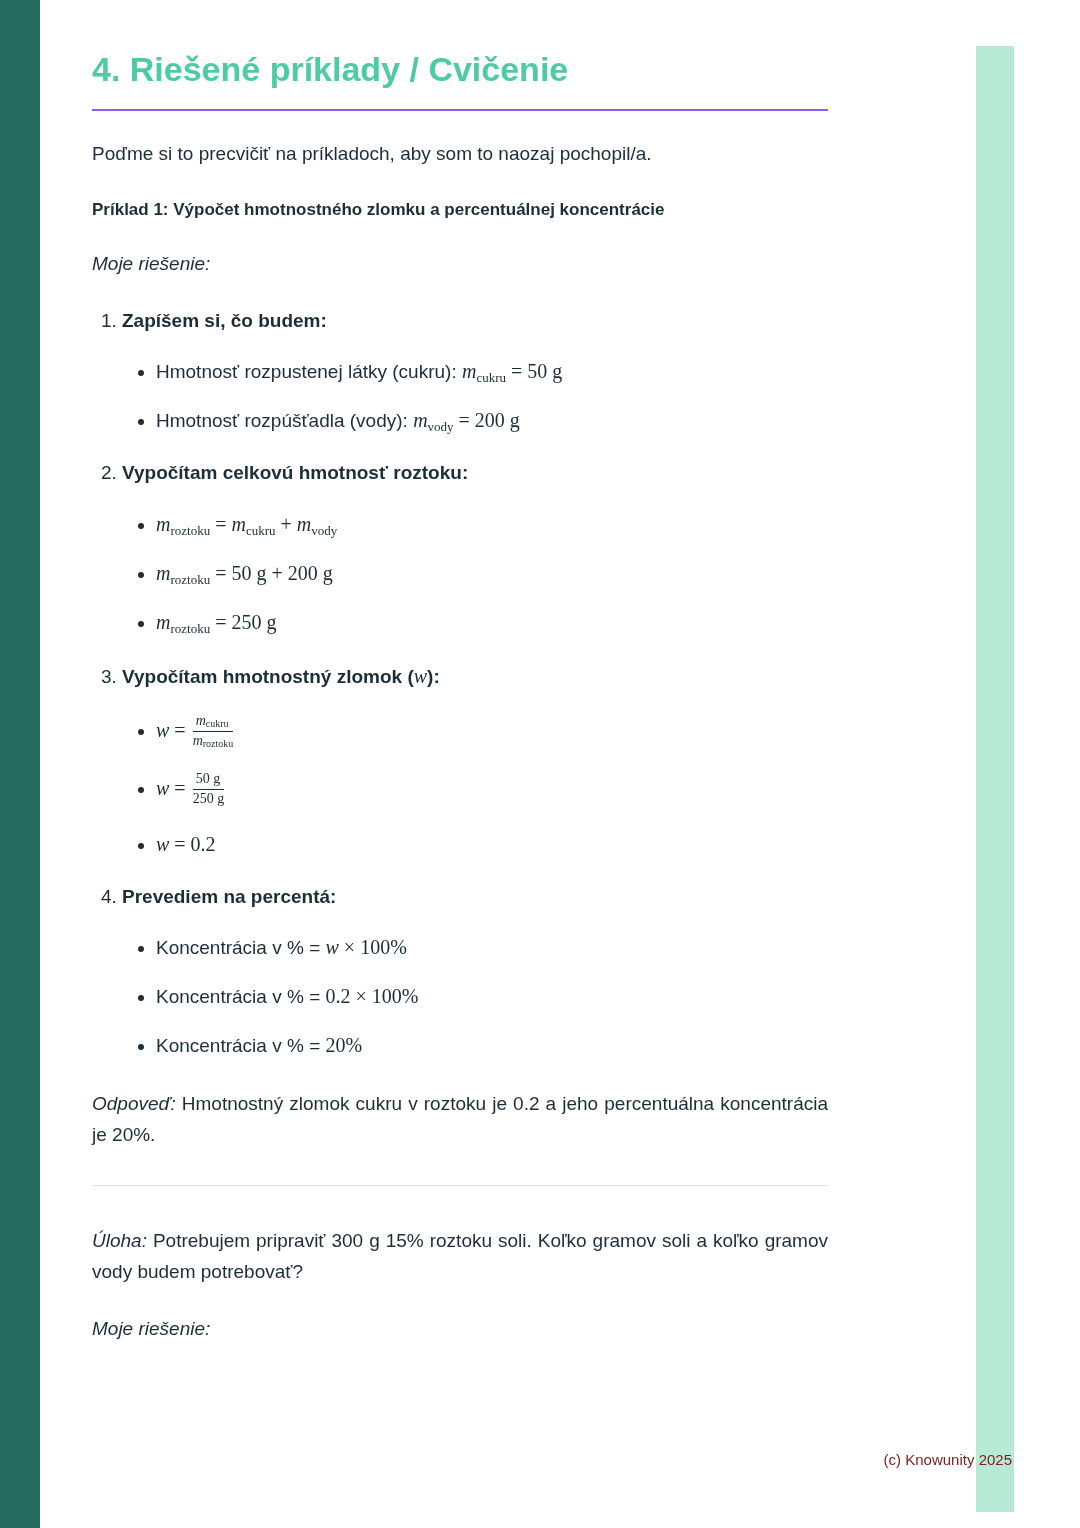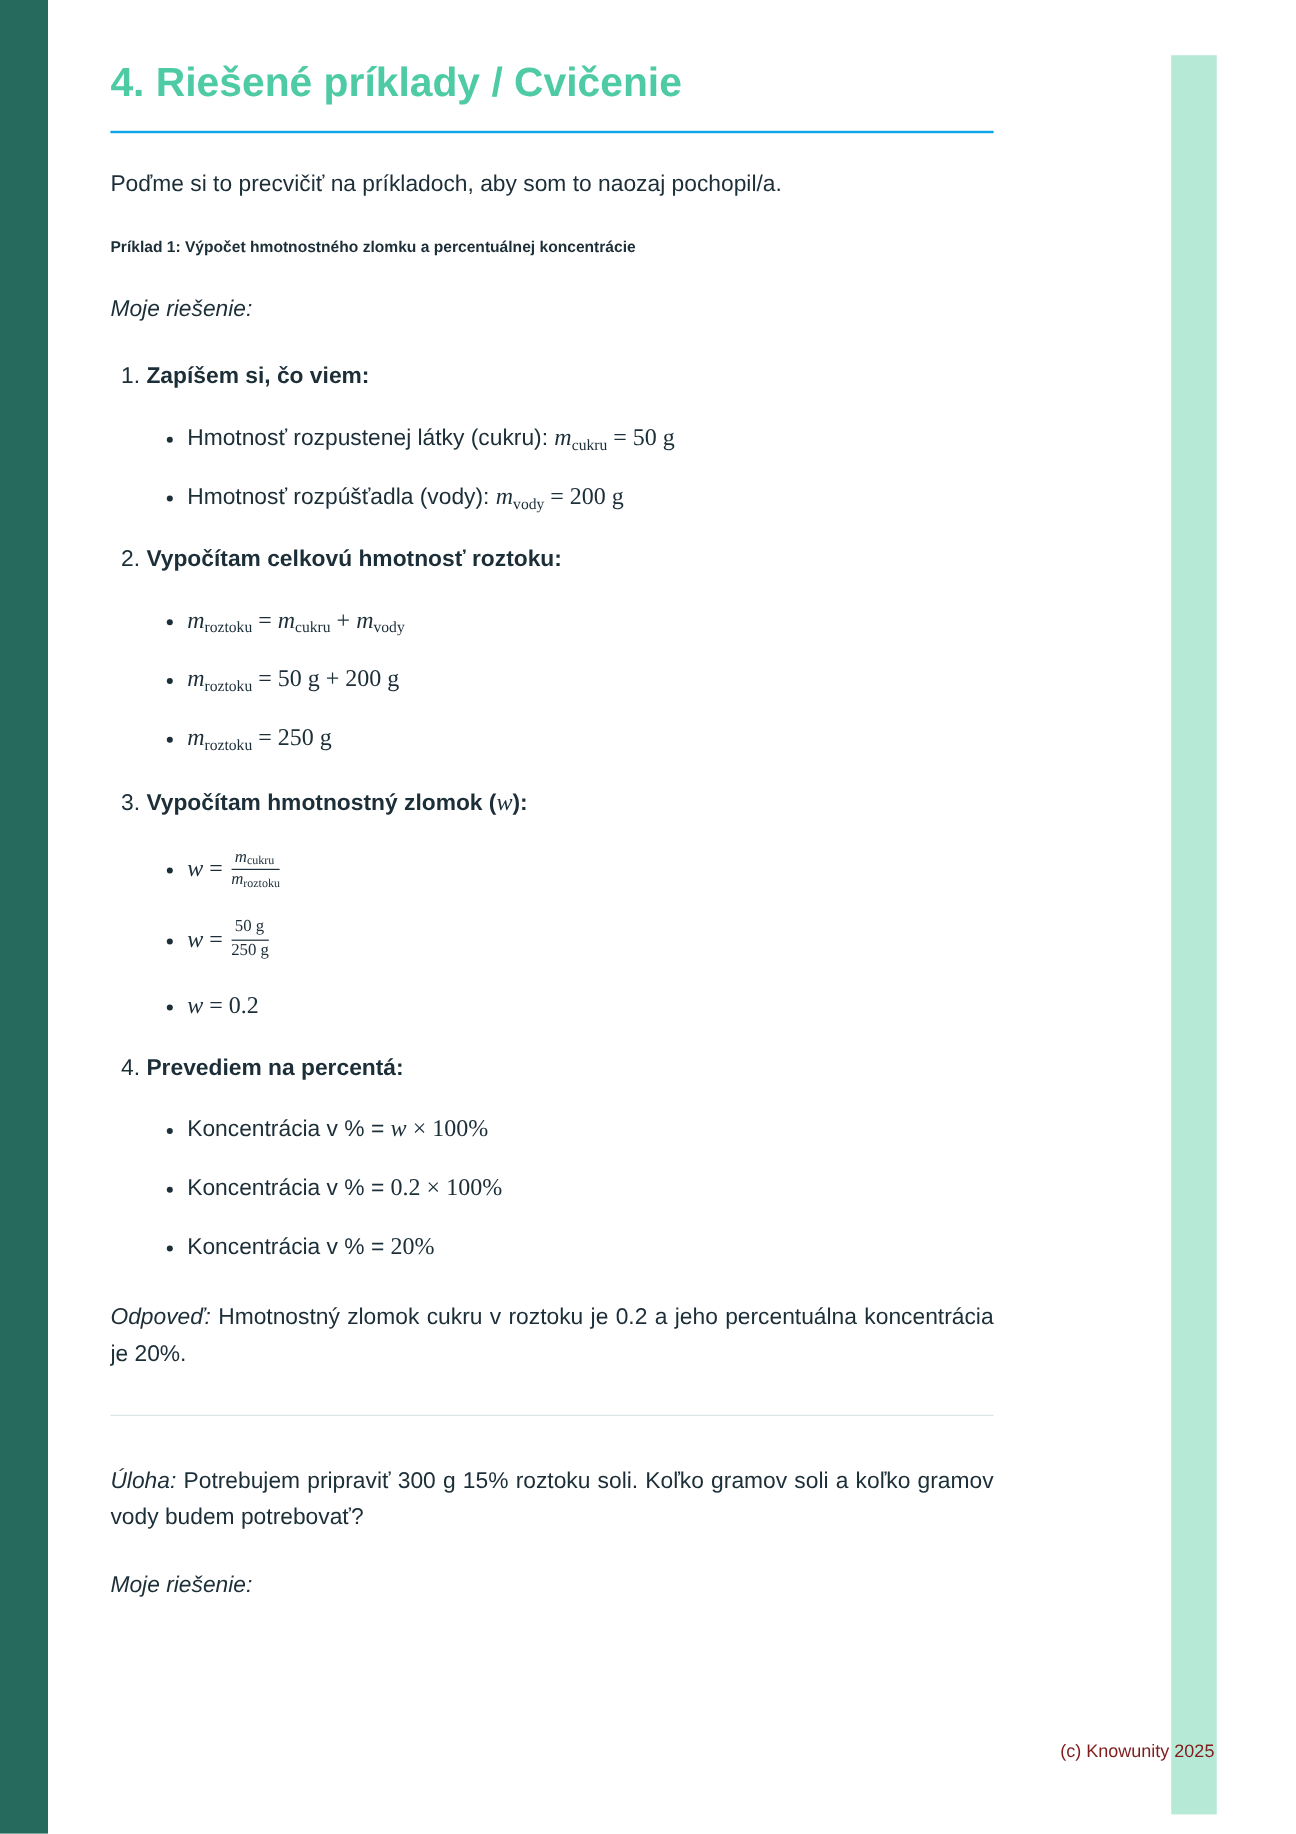--- a/index.html
+++ b/index.html
@@ -21,28 +21,28 @@
     position: absolute; right: 66px; top: 46px; bottom: 16px;
     width: 38px; background: #b7ead6;
   }
   .content {
     position: absolute; left: 92px; top: 0;
     width: 736px; padding-top: 50px;
   }
   h1.title {
     font-size: 34px; font-weight: 700; color: #4ecba4;
     margin: 0; padding-bottom: 20px;
-    border-bottom: 2px solid #0ea5e9;
+    border-bottom: 2px solid #8b5cf6;
   }
   p { font-size: 19px; line-height: 1.62; margin: 0 0 26px; }
   .intro { margin-top: 28px; }
   .justify { text-align: justify; }
   .ital { font-style: italic; }
   h2.example-heading {
-    font-size: 13px; font-weight: 700;
+    font-size: 17px; font-weight: 700;
     margin: 0 0 26px; line-height: 1.6;
   }
   .label-ital { font-style: italic; }
 
   ol.steps {
     margin: 0 0 28px; padding-left: 30px;
     font-size: 19px; line-height: 1.6;
   }
   ol.steps > li.step { margin-bottom: 22px; }
   .step-title { font-weight: 700; }
@@ -94,21 +94,21 @@
   <p class="intro">Poďme si to precvičiť na príkladoch, aby som to naozaj pochopil/a.</p>
 
   <h2 class="example-heading">Príklad 1: Výpočet hmotnostného zlomku a percentuálnej koncentrácie</h2>
 
 
   <p class="ital">Moje riešenie:</p>
 
   <ol class="steps">
 
     <li class="step">
-      <span class="step-title">Zapíšem si, čo viem:</span>
+      <span class="step-title">Zapíšem si, čo budem:</span>
       <ul class="bullets">
         <li class="bullet"><span>Hmotnosť rozpustenej látky (cukru): </span><span class="math"><span class="mvar">m</span><sub>cukru</sub> = 50 g</span></li>
         <li class="bullet"><span>Hmotnosť rozpúšťadla (vody): </span><span class="math"><span class="mvar">m</span><sub>vody</sub> = 200 g</span></li>
       </ul>
     </li>
 
     <li class="step">
       <span class="step-title">Vypočítam celkovú hmotnosť roztoku:</span>
       <ul class="bullets">
         <li class="bullet"><span class="math"><span class="mvar">m</span><sub>roztoku</sub> = <span class="mvar">m</span><sub>cukru</sub> + <span class="mvar">m</span><sub>vody</sub></span></li>

